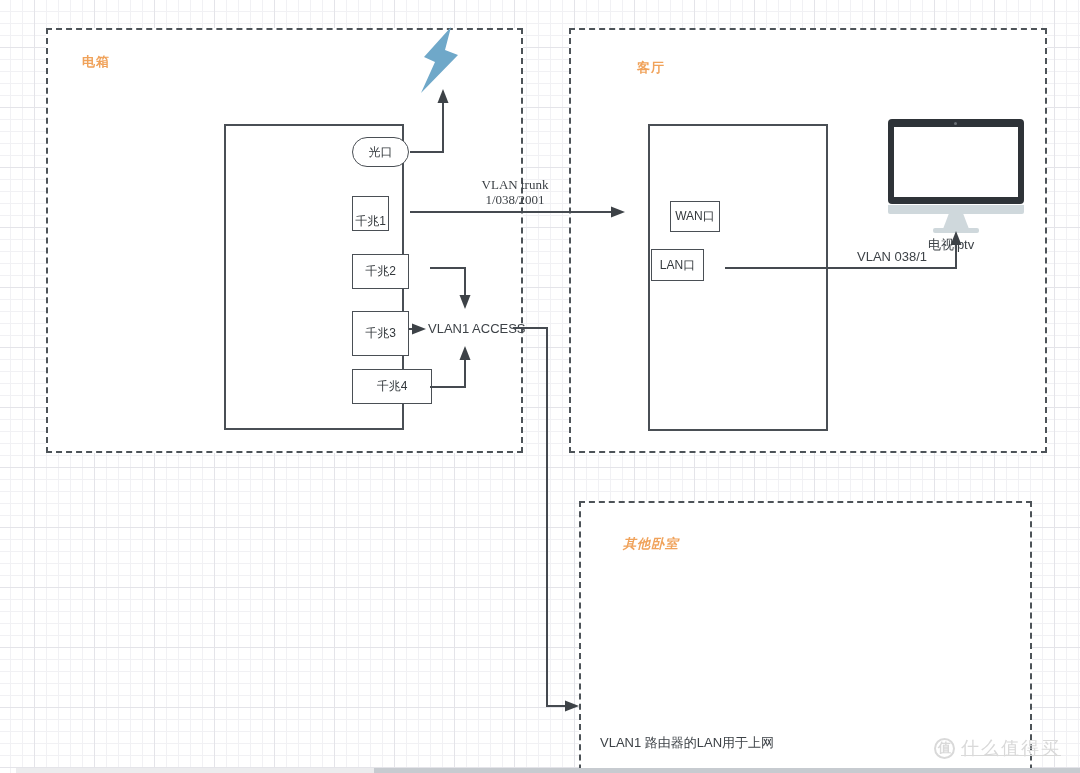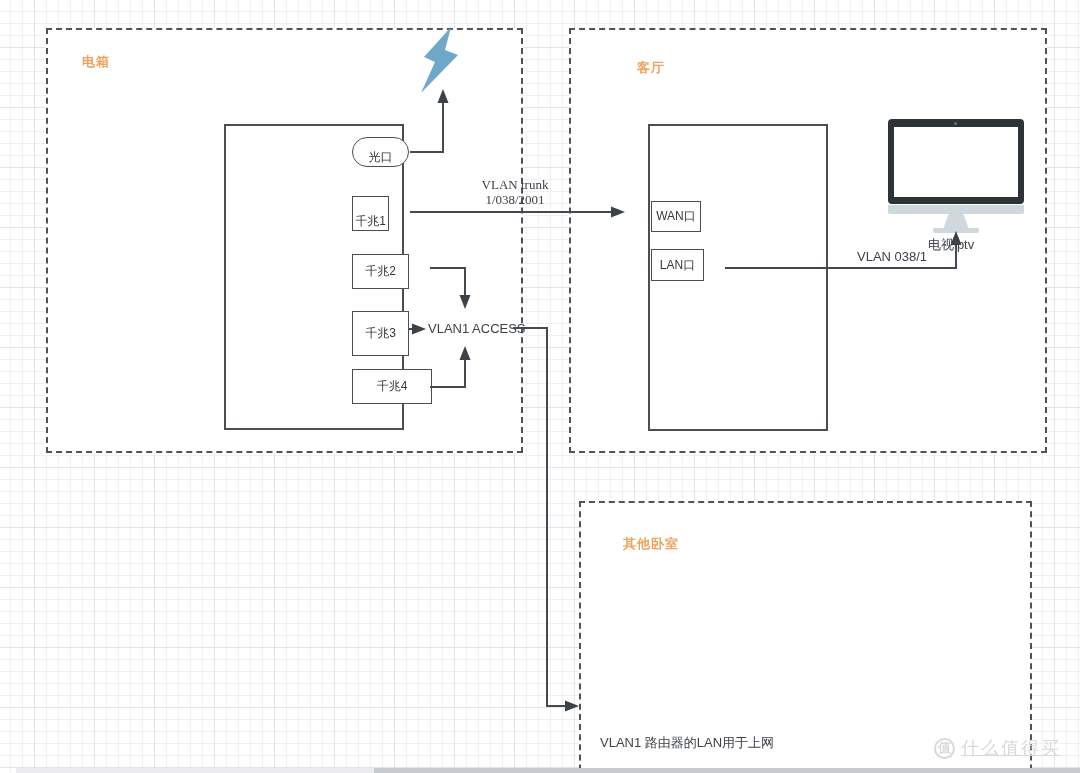--- a/index.html
+++ b/index.html
@@ -67,45 +67,45 @@
 <body>
 
 <div id="stage">
 
   <div class="room" style="left:46px; top:28px; width:477px; height:425px;"></div>
   <div class="room" style="left:569px; top:28px; width:478px; height:425px;"></div>
   <div class="room" style="left:579px; top:501px; width:453px; height:300px;"></div>
 
   <div class="room-label" style="left:82px; top:53px;">电箱</div>
   <div class="room-label" style="left:637px; top:59px;">客厅</div>
-  <div class="room-label" style="left:623px; top:535px;">其他卧室</div>
+  <div class="room-label" style="left:623px; top:535px;font-style:italic;">其他卧室</div>
 
   <div class="shape" style="left:224px; top:124px; width:180px; height:306px;"></div>
-  <div class="port" style="left:352px; top:137px; width:57px; height:30px; border-radius:15px;align-items:flex-end;">
+  <div class="port" style="left:352px; top:137px; width:57px; height:30px; border-radius:15px;">
     <span>光口</span>
   </div>
   <div class="port" style="left:352px; top:196px; width:37px; height:35px;align-items:flex-end;">
     <span>千兆1</span>
   </div>
   <div class="port" style="left:352px; top:254px; width:57px; height:35px;">
     <span>千兆2</span>
   </div>
   <div class="port" style="left:352px; top:311px; width:57px; height:45px;">
     <span>千兆3</span>
   </div>
   <div class="port" style="left:352px; top:369px; width:80px; height:35px;">
     <span>千兆4</span>
   </div>
 
   <svg class="abs" style="left:417px; top:27px; z-index:20;" width="50" height="68" viewBox="0 0 50 68">
     <polygon points="34,0 7,30 18,35 4,66 41,28 28,23" fill="#6FA8C9"></polygon>
   </svg>
 
   <div class="shape" style="left:648px; top:124px; width:180px; height:307px;"></div>
-  <div class="port" style="left:651px; top:201px; width:50px; height:31px;">
+  <div class="port" style="left:670px; top:201px; width:50px; height:31px;">
     <span>WAN口</span>
   </div>
   <div class="port" style="left:651px; top:249px; width:53px; height:32px;">
     <span>LAN口</span>
   </div>
 
   <div>
     <div class="mon-screen" style="left:888px; top:119px; width:136px; height:85px;"></div>
     <div class="mon-glass" style="left:894px; top:127px; width:124px; height:70px;"></div>
     <div class="mon-cam" style="left:954px; top:121.5px;"></div>

